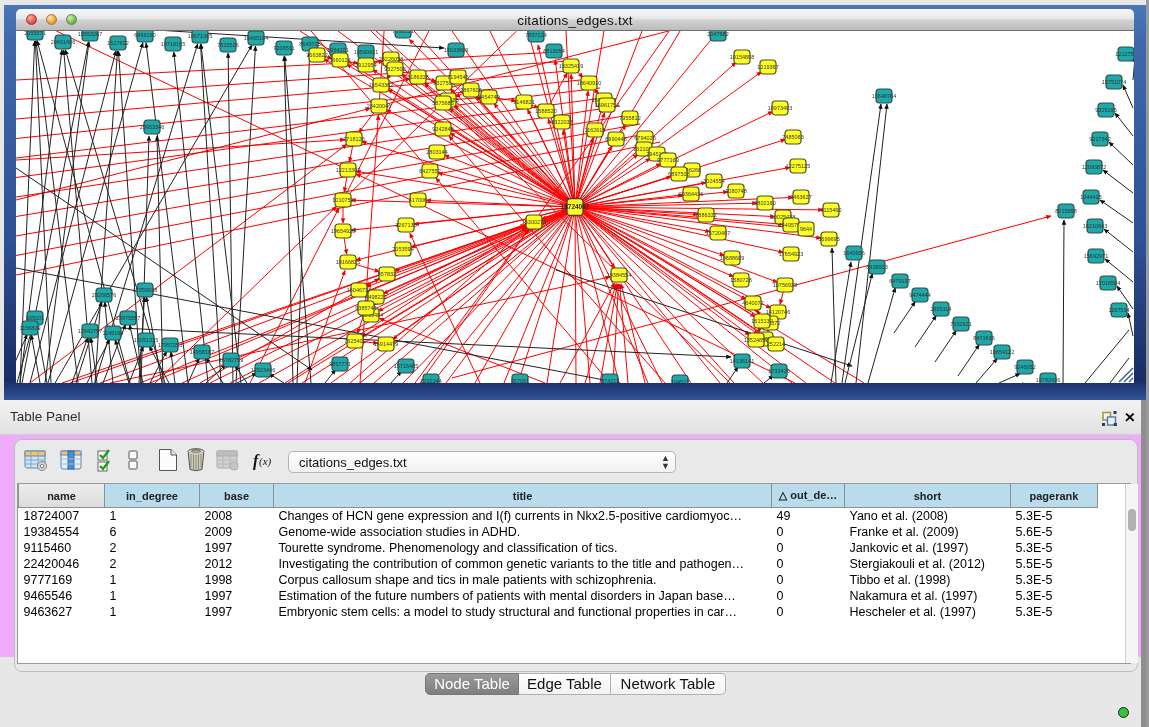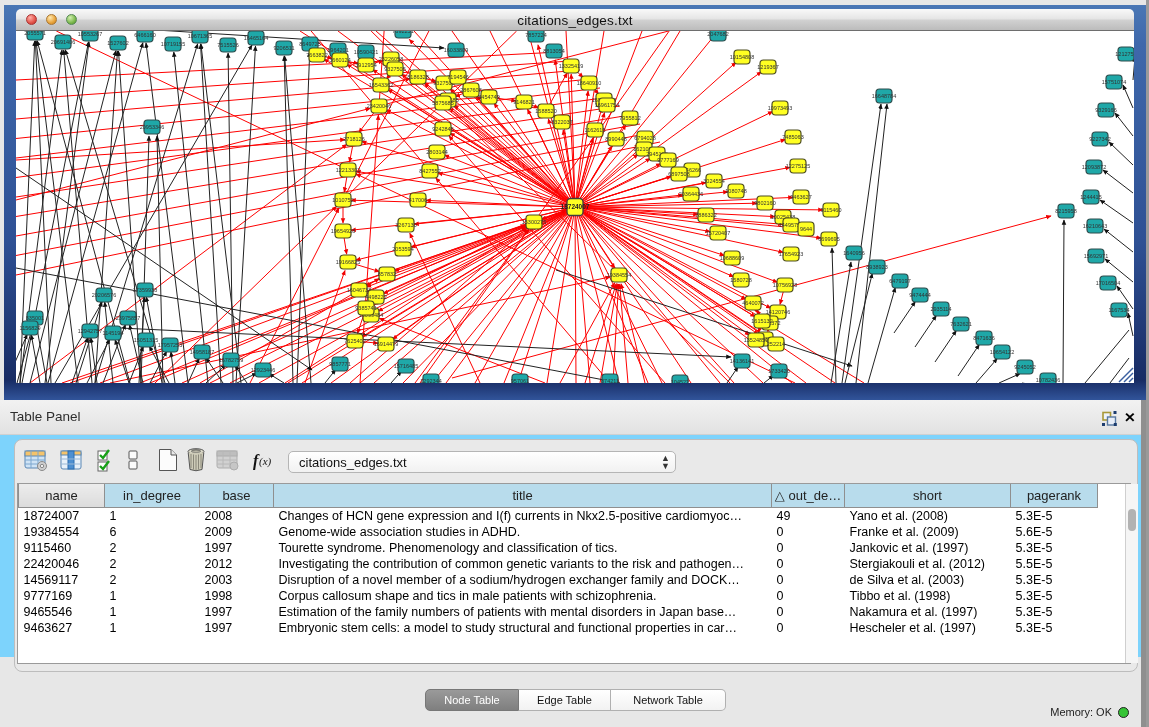--- a/index.html
+++ b/index.html
@@ -14,41 +14,41 @@
 #titlebar{left:0;top:0;width:1118px;height:21px;border-radius:5px 5px 0 0;
   background:linear-gradient(180deg,#f9f9f9 0%,#e6e6e6 45%,#d0d0d0 55%,#bcbcbc 100%);
   border-bottom:1px solid #6e6e6e;}
 .tl{width:11px;height:11px;border-radius:50%;top:5px;box-sizing:border-box;}
 #tl-r{left:10px;background:radial-gradient(circle at 35% 30%,#ffb0a8,#e3544a 60%,#b33126);border:0.5px solid #a33;}
 #tl-y{left:30px;background:radial-gradient(circle at 35% 30%,#ffe9b0,#e8a33b 60%,#c07c1d);border:0.5px solid #a73;}
 #tl-g{left:50px;background:radial-gradient(circle at 35% 30%,#d2f0b0,#7cb84d 60%,#4e8e25);border:0.5px solid #585;}
 #title{left:0;top:4px;width:1118px;text-align:center;font-size:13.5px;font-weight:normal;color:#111;letter-spacing:0.2px;}
 #canvas{left:0;top:22px;width:1118px;height:352px;background:#fff;overflow:hidden;}
 
-#tpanel{left:0;top:400px;width:1149px;height:257px;background:#7dd3fc;}
+#tpanel{left:0;top:400px;width:1149px;height:257px;background:#f0abfc;}
 #tphead{left:0;top:0;width:1149px;height:34px;
   background:linear-gradient(180deg,#f2f2f2,#e2e2e2);border-bottom:1px solid #d0d0d0;}
 #tptitle{left:10px;top:9px;font-size:13.5px;color:#2e2e2e;}
 #float-ic{left:1102px;top:11px;width:15px;height:15px;}
 #close-x{left:1124px;top:9px;font-size:14px;font-weight:bold;color:#000;transform:scaleY(0.95);}
 #container{left:14px;top:39px;width:1122px;height:231px;border:1px solid #bdbdbd;border-radius:8px;background:#e9e9e9;}
 #toolbar{left:6px;top:7px;height:30px;width:1000px;}
 #combo{left:273px;top:11px;width:388px;height:22px;background:linear-gradient(180deg,#ffffff,#f1f1f1);
   border:1px solid #b5b5b5;border-radius:5px;font-size:13px;color:#111;line-height:21px;padding-left:10px;box-sizing:border-box;}
 #combo .stepper{position:absolute;right:5px;top:2px;font-size:9px;color:#333;line-height:8px;text-align:center;}
 #tablewrap{left:2px;top:43px;width:1114px;height:181px;background:#fff;border:1px solid #9a9a9a;box-sizing:border-box;}
 table{border-collapse:collapse;table-layout:fixed;width:1079px;font-size:12.5px;}
-th{height:23px;background:#b8dcec;border:1px solid #8f8f8f;border-top:none;font-weight:normal;font-size:13px;color:#222;padding:0;}
+th{height:23px;background:#b8dcec;border:1px solid #8f8f8f;border-top:none;font-weight:bold;font-size:11px;color:#222;padding:0;}
 th.sel{background:linear-gradient(180deg,#ececec,#dcdcdc);}
 td{height:16px;line-height:16px;padding:0 0 0 5px;white-space:nowrap;overflow:hidden;color:#000;border:none;}
 tr.r td{border:none}
 #vscroll{left:1107px;top:0px;width:12px;height:179px;background:#f5f5f5;border-left:1px solid #cfcfcf;}
 #vthumb{left:2px;top:25px;width:8px;height:22px;background:#b2b2b2;border-radius:4px;}
 
-#tabs{left:425px;top:289px;height:22px;display:flex;font-size:11px;}
+#tabs{left:425px;top:273px;height:22px;display:flex;font-size:15px;}
 .tab{border:1px solid #b0b0b0;background:linear-gradient(180deg,#ffffff,#f2f2f2);color:#111;
   line-height:20px;border-left:none;text-align:center;}
 .tab.first{border-left:1px solid #b0b0b0;border-radius:5px 0 0 5px;}
 .tab.last{border-radius:0 5px 5px 0;text-align:center;}
 .tab.sel{background:linear-gradient(180deg,#9a9a9a,#7f7f7f);color:#fff;border-color:#777;}
 #memory{left:0;top:306px;width:1112px;text-align:right;font-size:11px;color:#222;}
 #memdot{left:1118px;top:307px;width:11px;height:11px;border-radius:50%;background:#35c435;border:1px solid #222;box-sizing:border-box;}
 #rstrip{left:1141px;top:400px;width:5px;height:327px;background:#8f8f8f;}
 #rstrip2{left:1146px;top:0;width:3px;height:727px;background:#9a9a9a;}
 </style>
@@ -764,48 +764,39 @@
               <td>1997</td>
               <td>Tourette syndrome. Phenomenology and classification of tics.</td>
               <td>0</td>
               <td>Jankovic et al. (1997)</td>
               <td>5.3E-5</td>
             </tr>
       <tr class="r">
               <td>22420046</td>
               <td>2</td>
               <td>2012</td>
-              <td>Investigating the contribution of common genetic variants to the risk and pathogen…</td>
+              <td>Investigating the contribution of common genetic variants to the title and pathogen…</td>
               <td>0</td>
               <td>Stergiakouli et al. (2012)</td>
               <td>5.5E-5</td>
-            </tr>
-      <tr class="r">
-              <td>14569117</td>
-              <td>2</td>
-              <td>2003</td>
-              <td>Disruption of a novel member of a sodium/hydrogen exchanger family and DOCK…</td>
-              <td>0</td>
-              <td>de Silva et al. (2003)</td>
-              <td>5.3E-5</td>
             </tr>
       <tr class="r">
               <td>9777169</td>
               <td>1</td>
               <td>1998</td>
               <td>Corpus callosum shape and tics in male patients with schizophrenia.</td>
               <td>0</td>
               <td>Tibbo et al. (1998)</td>
               <td>5.3E-5</td>
             </tr>
       <tr class="r">
               <td>9465546</td>
               <td>1</td>
               <td>1997</td>
-              <td>Estimation of the family numbers of patients with mental disorders in Japan base…</td>
+              <td>Estimation of the future numbers of patients with mental disorders in Japan base…</td>
               <td>0</td>
               <td>Nakamura et al. (1997)</td>
               <td>5.3E-5</td>
             </tr>
       <tr class="r">
               <td>9463627</td>
               <td>1</td>
               <td>1997</td>
               <td>Embryonic stem cells: a model to study structural and functional properties in car…</td>
               <td>0</td>
@@ -817,17 +808,16 @@
       <div class="abs" id="vscroll">
           <div class="abs" id="vthumb"></div>
         </div>
     </div>
   </div>
     <div class="abs" id="tabs">
       <div class="tab first sel" style="width:92px">Node Table</div>
       <div class="tab" style="width:91px">Edge Table</div>
       <div class="tab last" style="width:114px">Network Table</div>
     </div>
-  <div class="abs" id="memory">Memory: OK</div>
   <div class="abs" id="memdot"></div>
 </div>
 <div class="abs" id="rstrip"></div>
 <div class="abs" id="rstrip2"></div>
 
 </body></html>

